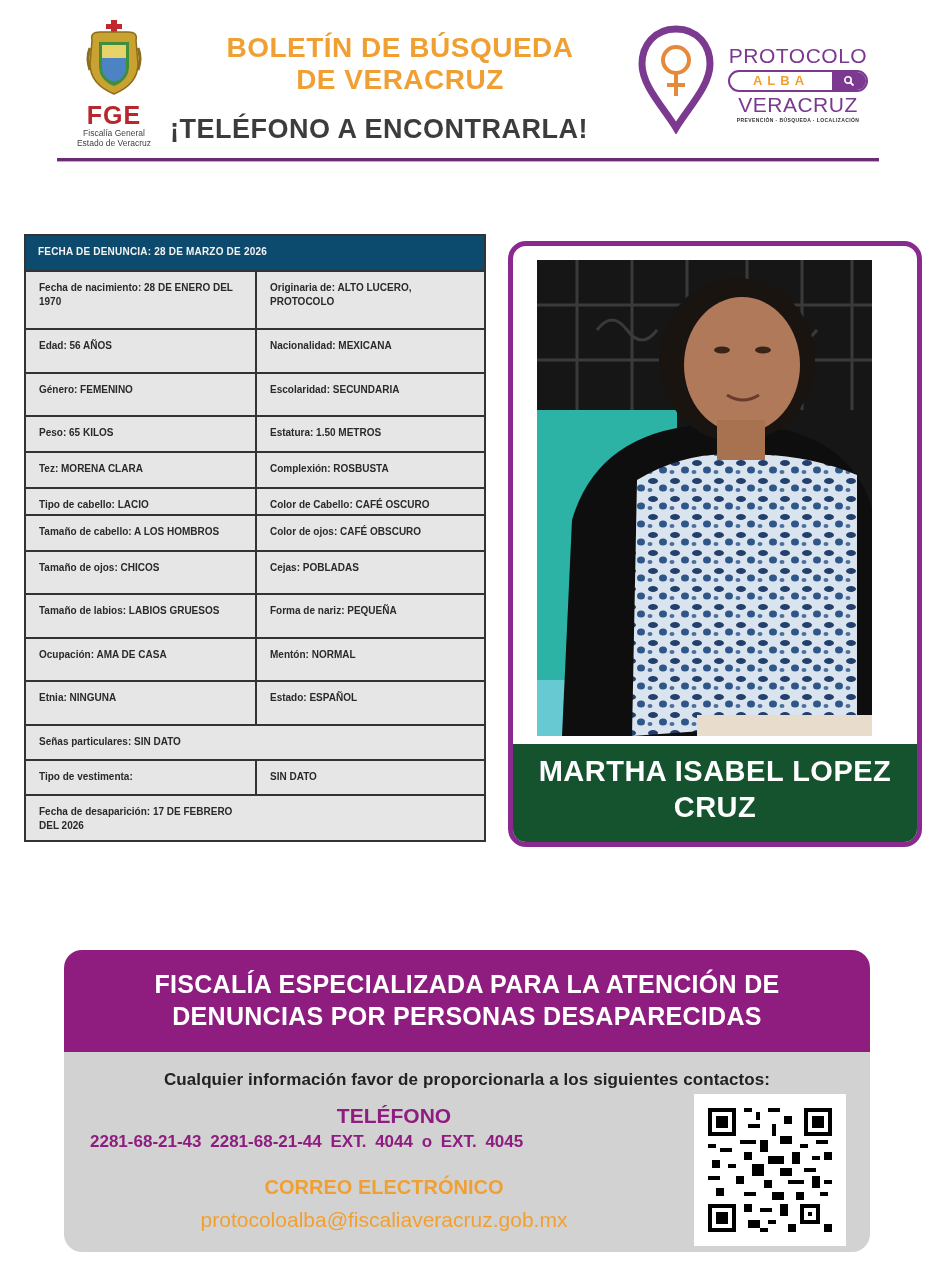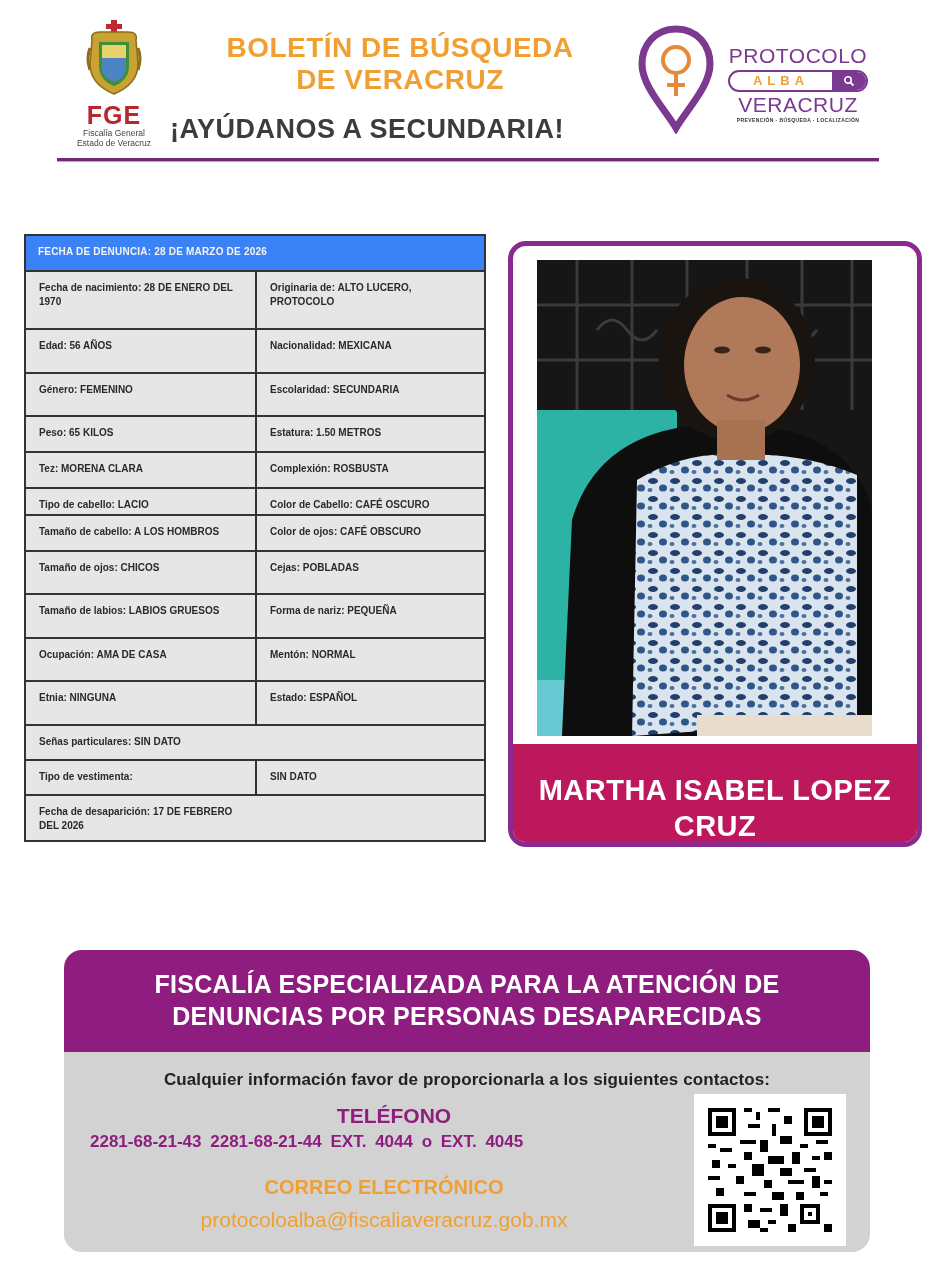--- a/index.html
+++ b/index.html
@@ -28,35 +28,35 @@
   .alba-pill-search { width: 34px; height: 100%; background: #7b3a8f; display: flex; align-items: center; justify-content: center; }
   .alba-veracruz { font-size: 21px; color: #7b3a8f; line-height: 24px; margin-top: 1px; letter-spacing: 0.5px; }
   .alba-tagline { font-size: 5px; font-weight: bold; color: #333; letter-spacing: 0.4px; }
 
   .header-rule { position: absolute; left: 57px; top: 158px; width: 822px; height: 3px; background: #6d2a75;
                  box-shadow: 0 1px 0 #d49bd9; }
 
   
   .info-table { position: absolute; left: 24px; top: 234px; width: 462px; border: 2px solid #333;
                 background: #e6e6e6; }
-  .table-head { height: 36px; background: #3b82f6; color: #f3f3f3; font-size: 10px; font-weight: bold;
+  .table-head { height: 36px; background: #0c4a6e; color: #f3f3f3; font-size: 10px; font-weight: bold;
                 padding: 10px 12px; border-bottom: 2px solid #333; letter-spacing: 0.2px; }
   .row { display: flex; border-bottom: 2px solid #333; }
   .row:last-child { border-bottom: none; }
   .cell { width: 50%; padding: 9px 13px 6px 13px; font-size: 10px; font-weight: bold; color: #2a2a2a; line-height: 14px; }
   .cell + .cell { border-left: 2px solid #333; }
   .cell.full { width: 100%; }
   .cell .small { font-weight: normal; font-size: 8px; color: #555; }
 
   
   .photo-card { position: absolute; left: 508px; top: 241px; width: 414px; height: 606px;
                 border: 5px solid #8a2a8f; border-radius: 18px; background: #fff; overflow: hidden; }
   .photo { position: absolute; left: 24px; top: 14px; width: 335px; height: 476px; overflow: hidden; background: #141414; }
-  .name-bar { position: absolute; left: 0; top: 498px; width: 404px; height: 104px; background: #be185d;
-              text-align: center; color: #fff; font-weight: bold; font-size: 29px; line-height: 36px; padding-top: 28px;
+  .name-bar { position: absolute; left: 0; top: 498px; width: 404px; height: 104px; background: #14532d;
+              text-align: center; color: #fff; font-weight: bold; font-size: 29px; line-height: 36px; padding-top: 9px;
               letter-spacing: 0.5px; }
 
   
   .fiscalia-banner { position: absolute; left: 64px; top: 950px; width: 806px; height: 102px; background: #8e1d7f;
                      border-radius: 18px 18px 0 0; color: #fff; text-align: center; font-weight: 700; font-size: 25px;
                      line-height: 32px; padding-top: 18px; letter-spacing: 0.3px; }
   .contact-box { position: absolute; left: 64px; top: 1052px; width: 806px; height: 200px; background: #d2d2d2;
                  border-radius: 0 0 18px 18px; }
   .contact-intro { position: absolute; left: 0; top: 18px; width: 806px; text-align: center; font-weight: bold;
                    font-size: 17px; color: #222; letter-spacing: 0.1px; }
@@ -87,21 +87,21 @@
     </svg>
     <div class="fge-text">FGE</div>
     <div class="fge-sub">Fiscalía General</div>
     <div class="fge-sub">Estado de Veracruz</div>
   </div>
 
   <div class="title-block">
     <div class="title-line">BOLETÍN DE BÚSQUEDA</div>
     <div class="title-line">DE VERACRUZ</div>
   </div>
-  <div class="subtitle">¡AYÚDANOS A SECUNDARIA!</div>
+  <div class="subtitle">¡TELÉFONO A ENCONTRARLA!</div>
 
   <div class="alba-logo">
     <svg class="alba-pin" viewBox="0 0 80 110">
       <path d="M40 5 C18 5 6 22 6 40 C6 62 28 84 40 104 C52 84 74 62 74 40 C74 22 62 5 40 5 Z" fill="none" stroke="#7b3a8f" stroke-width="7"></path>
       <circle cx="40" cy="36" r="13" fill="none" stroke="#e58a3a" stroke-width="4"></circle>
       <line x1="40" y1="49" x2="40" y2="72" stroke="#e58a3a" stroke-width="4"></line>
       <line x1="31" y1="61" x2="49" y2="61" stroke="#e58a3a" stroke-width="4"></line>
     </svg>
     <div class="alba-words">
       <div class="alba-protocolo">PROTOCOLO</div>

